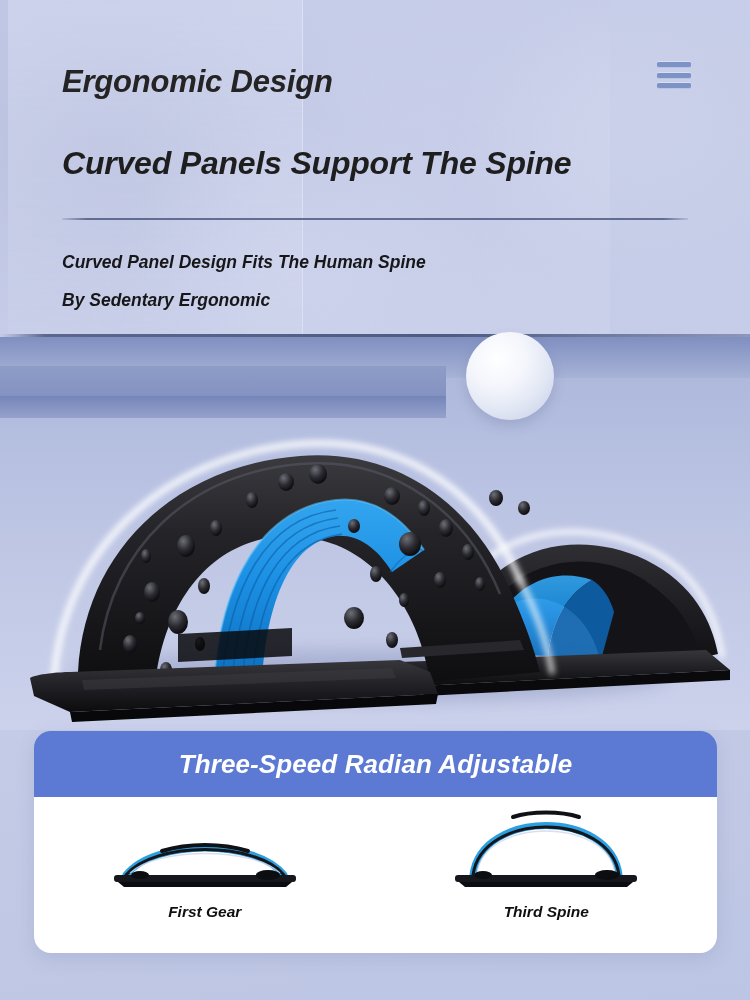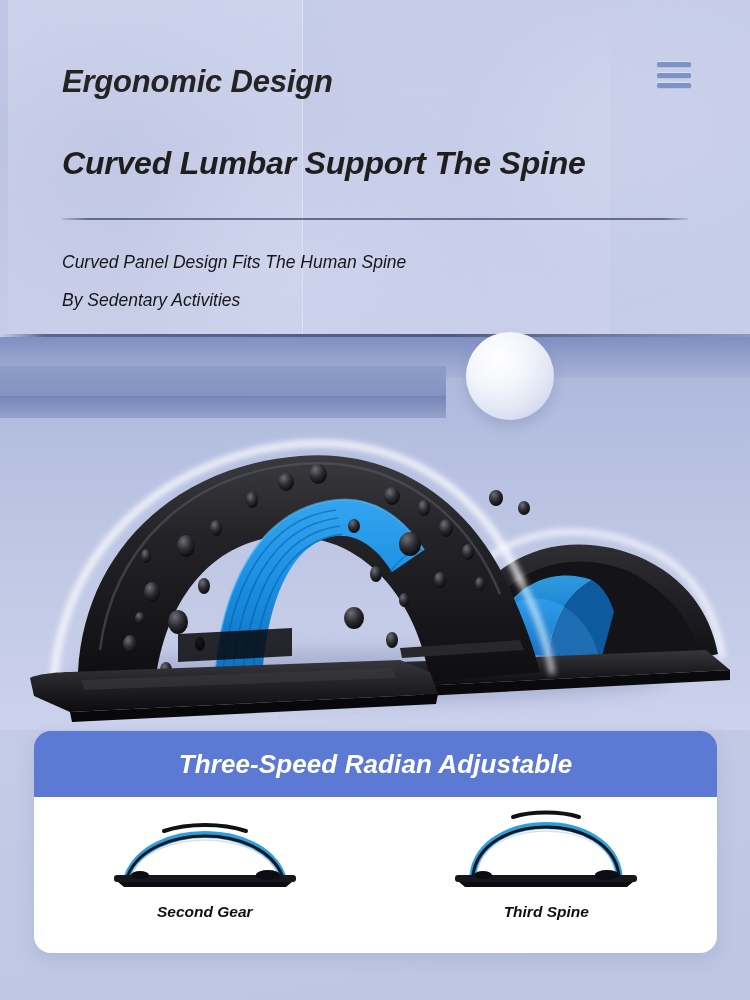--- a/index.html
+++ b/index.html
@@ -147,21 +147,21 @@
     width: 626px; height: 2px;
     background: linear-gradient(90deg, rgba(72,84,124,0.15) 0%, rgba(72,84,124,0.80) 4%, rgba(72,84,124,0.80) 96%, rgba(72,84,124,0.15) 100%);
   }
   .body-lines {
     position: absolute;
     left: 62px; top: 243px;
     width: 600px;
   }
   .body-line {
     font-size: 17.5px;
-    font-weight: normal;
+    font-weight: bold;
     font-style: italic;
     color: #17171a;
     line-height: 38px;
     white-space: nowrap;
   }
 
   
   .menu-icon {
     position: absolute;
     left: 657px; top: 59px;
@@ -356,56 +356,56 @@
 
       <path d="M400 244 L 520 236 L 524 246 L 402 254 Z" fill="#27272c"></path>
 
       <path d="M30 274 C 36 270 60 268 70 268 L 400 256 L 430 268 L 438 290 L 70 308 L 34 292 Z" fill="url(#baseGrad)"></path>
       <path d="M70 308 L 438 290 L 436 300 L 72 318 Z" fill="#08080b"></path>
       <path d="M82 276 L 392 264 L 396 274 L 84 286 Z" fill="#3b3b41" opacity="0.5"></path>
     </svg>
   </div>
 
   <div class="title-1">Ergonomic Design</div>
-  <div class="title-2">Curved Lumbar Support The Spine</div>
+  <div class="title-2">Curved Panels Support The Spine</div>
   <div class="divider"></div>
 
   <div class="body-lines">
     <div class="body-line">Curved Panel Design Fits The Human Spine</div>
-    <div class="body-line">By Sedentary Activities</div>
+    <div class="body-line">By Sedentary Ergonomic</div>
   </div>
 
   <div class="menu-icon">
     <div class="bar"></div>
     <div class="bar"></div>
     <div class="bar"></div>
   </div>
 
   <div class="gear-card">
     <div class="gear-card-header">
       <span class="gear-card-title">Three-Speed Radian Adjustable</span>
     </div>
     <div class="gear-card-body">
 
-
       <div class="gear-item">
         <div class="gear-art">
           <svg width="190" height="86" viewBox="0 0 190 86" xmlns="http://www.w3.org/2000/svg" aria-hidden="true">
-            <path d="M18 66 C 40 12 150 12 172 66" fill="none" stroke="#2b9fe0" stroke-width="7" stroke-linecap="round"></path>
-            <path d="M18 66 C 40 14 150 14 172 66" fill="none" stroke="#14161b" stroke-width="3" stroke-linecap="round"></path>
-            <path d="M54 22 C 78 14 112 14 136 22" fill="none" stroke="#0f1115" stroke-width="4" stroke-linecap="round"></path>
-            <path d="M22 64 C 44 20 146 20 168 64" fill="none" stroke="#cfd6e6" stroke-width="1.4" opacity="0.8"></path>
+            <path d="M16 66 C 44 30 146 30 174 66" fill="none" stroke="#2b9fe0" stroke-width="7" stroke-linecap="round"></path>
+            <path d="M16 66 C 44 32 146 32 174 66" fill="none" stroke="#14161b" stroke-width="3" stroke-linecap="round"></path>
+            <path d="M52 42 C 78 34 112 34 138 42" fill="none" stroke="#0f1115" stroke-width="4" stroke-linecap="round"></path>
+            <path d="M20 64 C 48 38 142 38 170 64" fill="none" stroke="#cfd6e6" stroke-width="1.4" opacity="0.8"></path>
             <rect x="4" y="66" width="182" height="7" rx="3" fill="#15171c"></rect>
             <path d="M8 73 L 182 73 L 176 78 L 14 78 Z" fill="#0b0c10"></path>
             <ellipse cx="30" cy="66" rx="9" ry="4" fill="#0c0d11"></ellipse>
             <ellipse cx="158" cy="66" rx="12" ry="5" fill="#0c0d11"></ellipse>
           </svg>
         </div>
-        <div class="gear-label">Second Gear</div>
+        <div class="gear-label">First Gear</div>
       </div>
+
 
       <div class="gear-item">
         <div class="gear-art">
           <svg width="190" height="86" viewBox="0 0 190 86" xmlns="http://www.w3.org/2000/svg" aria-hidden="true">
             <path d="M22 66 C 30 0 160 0 168 66" fill="none" stroke="#2b9fe0" stroke-width="7" stroke-linecap="round"></path>
             <path d="M22 66 C 31 2 159 2 168 66" fill="none" stroke="#14161b" stroke-width="3" stroke-linecap="round"></path>
             <path d="M62 8 C 80 2 110 2 128 8" fill="none" stroke="#0f1115" stroke-width="4" stroke-linecap="round"></path>
             <path d="M26 64 C 34 8 156 8 164 64" fill="none" stroke="#cfd6e6" stroke-width="1.4" opacity="0.8"></path>
             <rect x="4" y="66" width="182" height="7" rx="3" fill="#15171c"></rect>
             <path d="M8 73 L 182 73 L 176 78 L 14 78 Z" fill="#0b0c10"></path>

